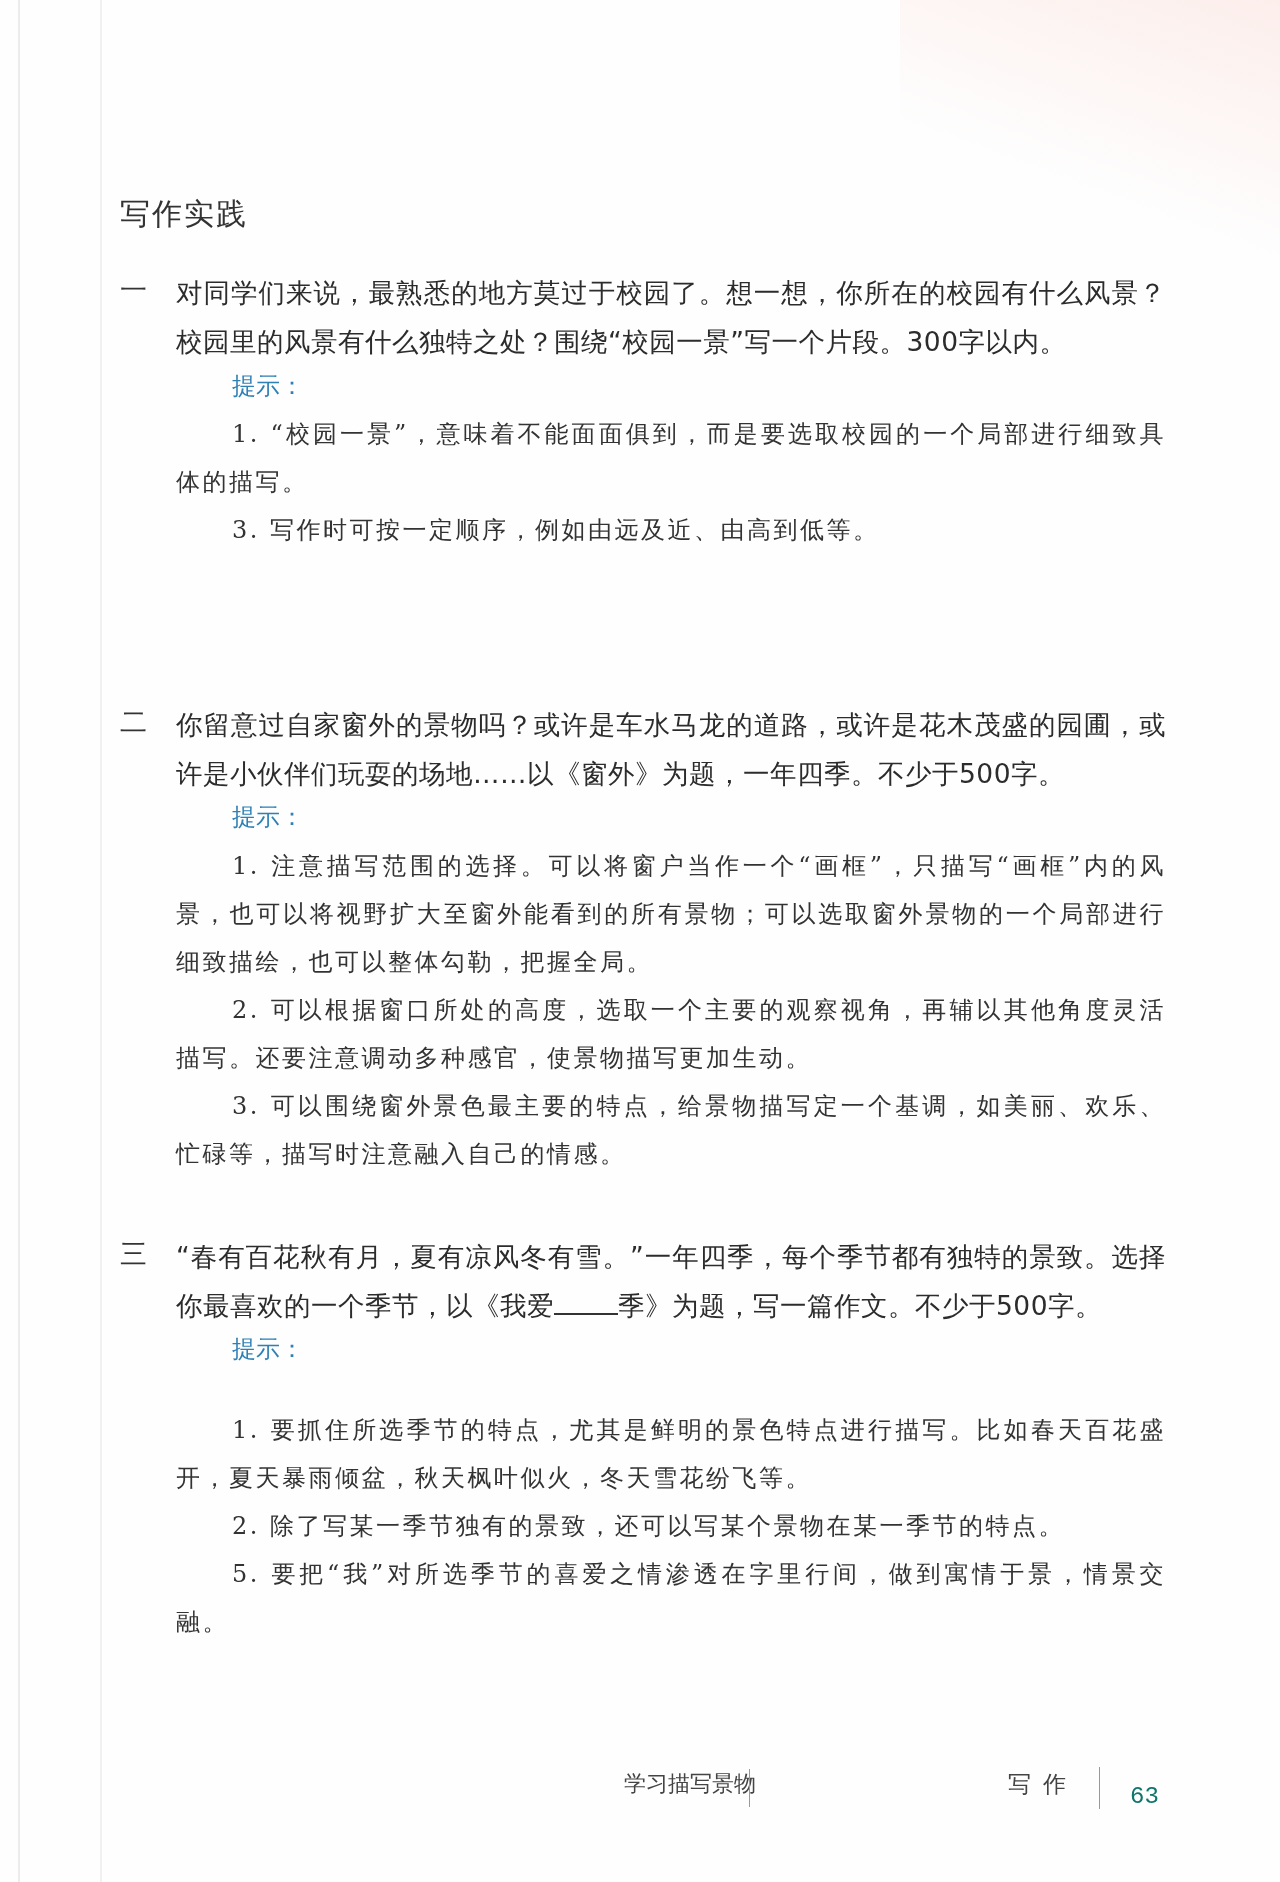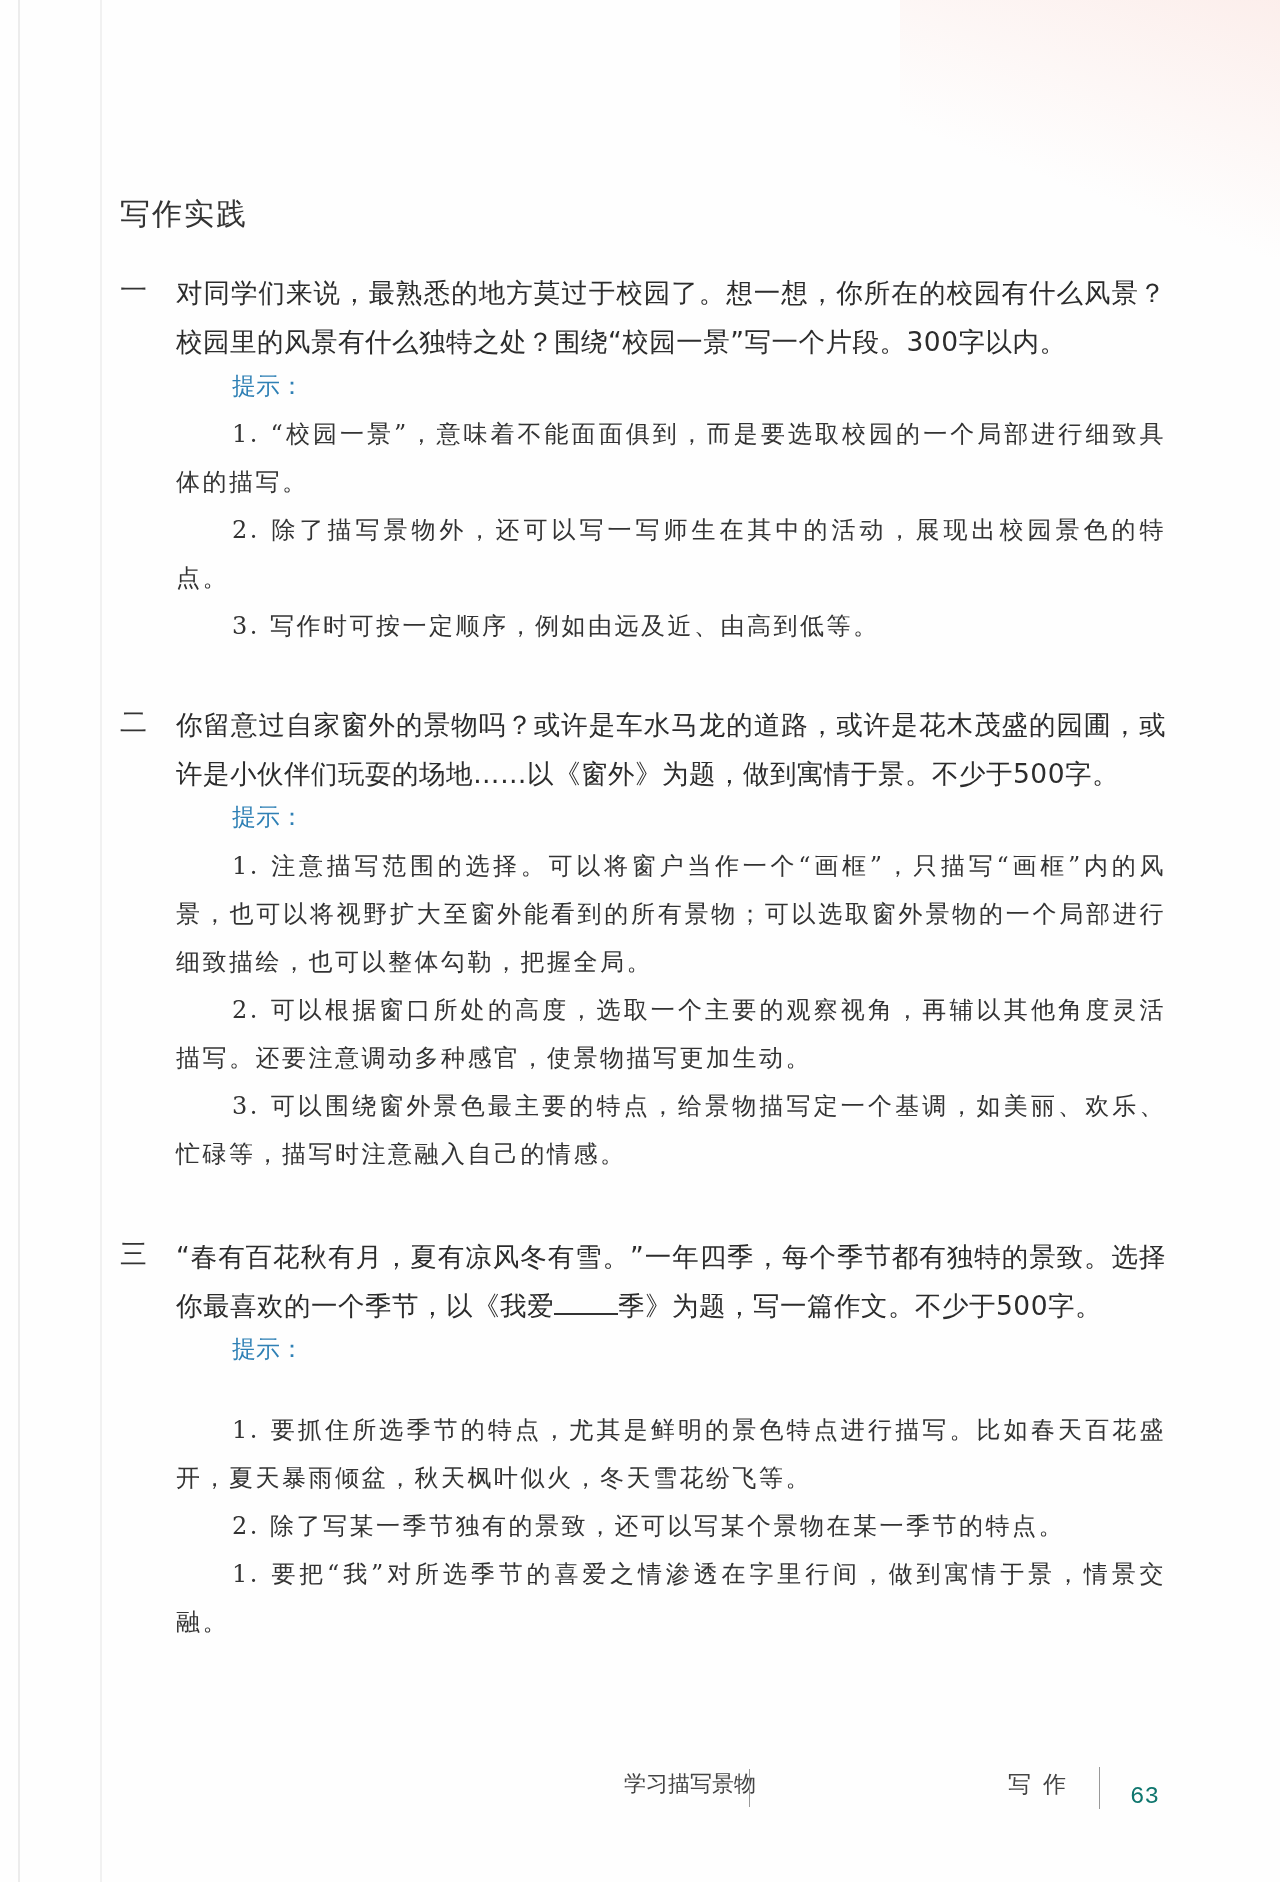--- a/index.html
+++ b/index.html
@@ -71,44 +71,43 @@
 <div class="edge e2"></div>
 
 <div class="title">写作实践</div>
 
 <div class="section">
   <div class="q-num" style="top:272px">一</div>
   <div class="q-text" style="top:268px">对同学们来说，最熟悉的地方莫过于校园了。想一想，你所在的校园有什么风景？校园里的风景有什么独特之处？围绕“校园一景”写一个片段。300字以内。</div>
   <div class="hint-label" style="top:370px">提示：</div>
   <div class="hint-list" style="top:410px">
     <p class="hint">1. “校园一景”，意味着不能面面俱到，而是要选取校园的一个局部进行细致具体的描写。</p>
-    <p class="hint">2. 除了描写景物外，还可以写一写师生在其中的活动，展现出校园景色的特点。</p>
     <p class="hint">3. 写作时可按一定顺序，例如由远及近、由高到低等。</p>
   </div>
 </div>
 
 <div class="section">
   <div class="q-num" style="top:704px">二</div>
-  <div class="q-text" style="top:700px">你留意过自家窗外的景物吗？或许是车水马龙的道路，或许是花木茂盛的园圃，或许是小伙伴们玩耍的场地……以《窗外》为题，做到寓情于景。不少于500字。</div>
+  <div class="q-text" style="top:700px">你留意过自家窗外的景物吗？或许是车水马龙的道路，或许是花木茂盛的园圃，或许是小伙伴们玩耍的场地……以《窗外》为题，一年四季。不少于500字。</div>
   <div class="hint-label" style="top:801px">提示：</div>
   <div class="hint-list" style="top:842px">
     <p class="hint">1. 注意描写范围的选择。可以将窗户当作一个“画框”，只描写“画框”内的风景，也可以将视野扩大至窗外能看到的所有景物；可以选取窗外景物的一个局部进行细致描绘，也可以整体勾勒，把握全局。</p>
     <p class="hint">2. 可以根据窗口所处的高度，选取一个主要的观察视角，再辅以其他角度灵活描写。还要注意调动多种感官，使景物描写更加生动。</p>
     <p class="hint">3. 可以围绕窗外景色最主要的特点，给景物描写定一个基调，如美丽、欢乐、忙碌等，描写时注意融入自己的情感。</p>
   </div>
 </div>
 
 <div class="section">
   <div class="q-num" style="top:1236px">三</div>
   <div class="q-text" style="top:1232px"><span>“春有百花秋有月，夏有凉风冬有雪。”一年四季，每个季节都有独特的景致。选择你最喜欢的一个季节，以《我爱</span><span class="blank"></span><span>季》为题，写一篇作文。不少于500字。</span></div>
   <div class="hint-label" style="top:1333px">提示：</div>
   <div class="hint-list" style="top:1406px">
     <p class="hint">1. 要抓住所选季节的特点，尤其是鲜明的景色特点进行描写。比如春天百花盛开，夏天暴雨倾盆，秋天枫叶似火，冬天雪花纷飞等。</p>
     <p class="hint">2. 除了写某一季节独有的景致，还可以写某个景物在某一季节的特点。</p>
-    <p class="hint">1. 要把“我”对所选季节的喜爱之情渗透在字里行间，做到寓情于景，情景交融。</p>
+    <p class="hint">5. 要把“我”对所选季节的喜爱之情渗透在字里行间，做到寓情于景，情景交融。</p>
   </div>
 </div>
 
 <div class="footer">
   <span class="unit">学习描写景物</span>
   <span class="sep1"></span>
   <span class="section-name">写作</span>
   <span class="sep2"></span>
   <span class="page-num">63</span>
 </div>

